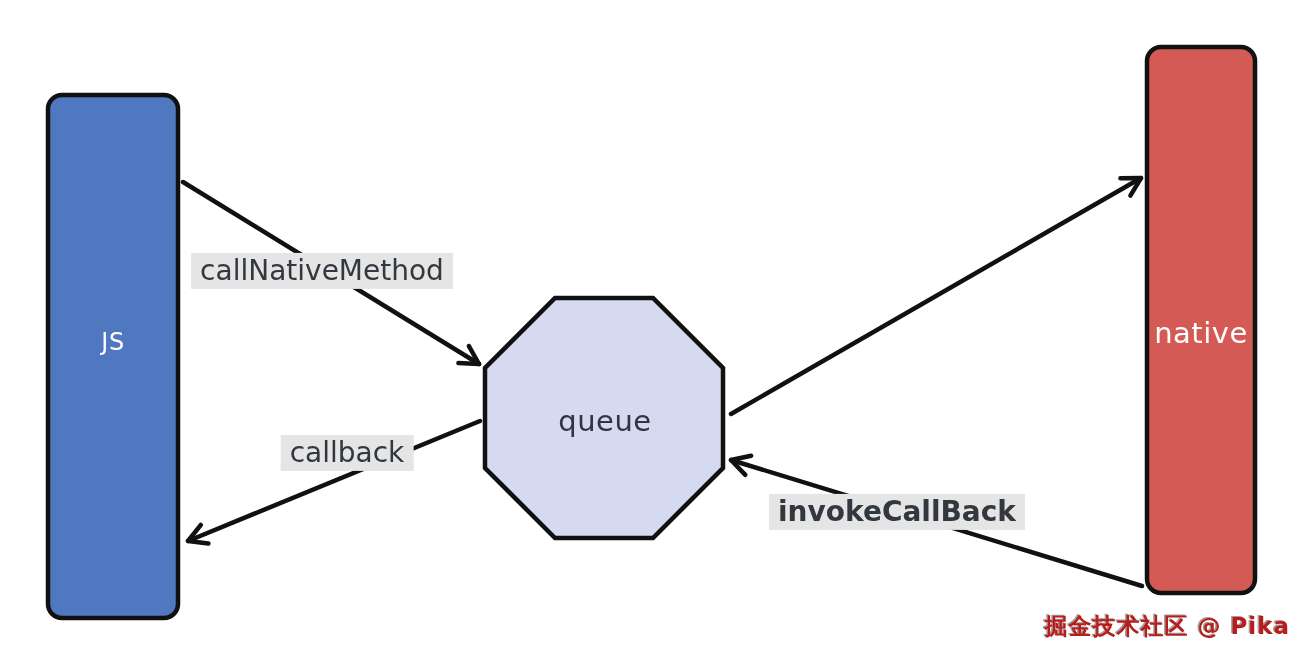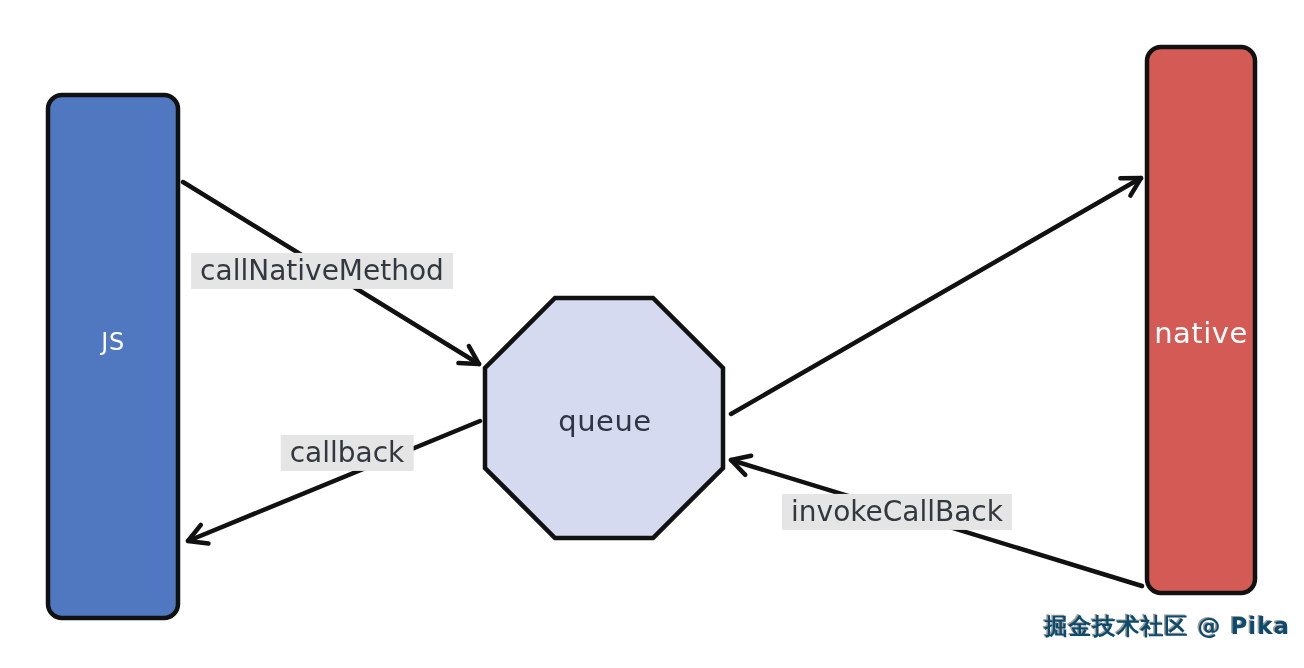--- a/index.html
+++ b/index.html
@@ -40,21 +40,21 @@
     padding: 2px 9px;
     line-height: 1.15;
   }
   .watermark {
     position: absolute;
     right: 14px;
     top: 611px;
     font-size: 23px;
     font-weight: bold;
     letter-spacing: 1px;
-    color: #0c4a6e;
+    color: #b91c1c;
     text-shadow: -1.5px -1.5px 0 #a29e9a, 1px 1px 0 #ffffff;
     white-space: nowrap;
   }
 </style>
 </head>
 <body>
 
 <div class="canvas">
 
   <svg class="diagram-svg" width="1304" height="668" viewBox="0 0 1304 668">
@@ -83,17 +83,17 @@
 
   <div class="node-label queue-label" style="left:605px; top:421px;">queue</div>
 
   <div class="node-label native-label" style="left:1201px; top:325px;">native</div>
 
   <div class="edge-label" style="left:322px; top:271px;">callNativeMethod</div>
 
   <div class="edge-label" style="left:347px; top:453px;">callback</div>
 
 
-  <div class="edge-label" style="left:897px; top:512px;">invokeCallBack</div>
+  <div class="edge-label" style="left:897px; top:512px;font-weight:bold;">invokeCallBack</div>
 
   <div class="watermark">掘金技术社区 @ Pika</div>
 
 </div>
 
 </body></html>

